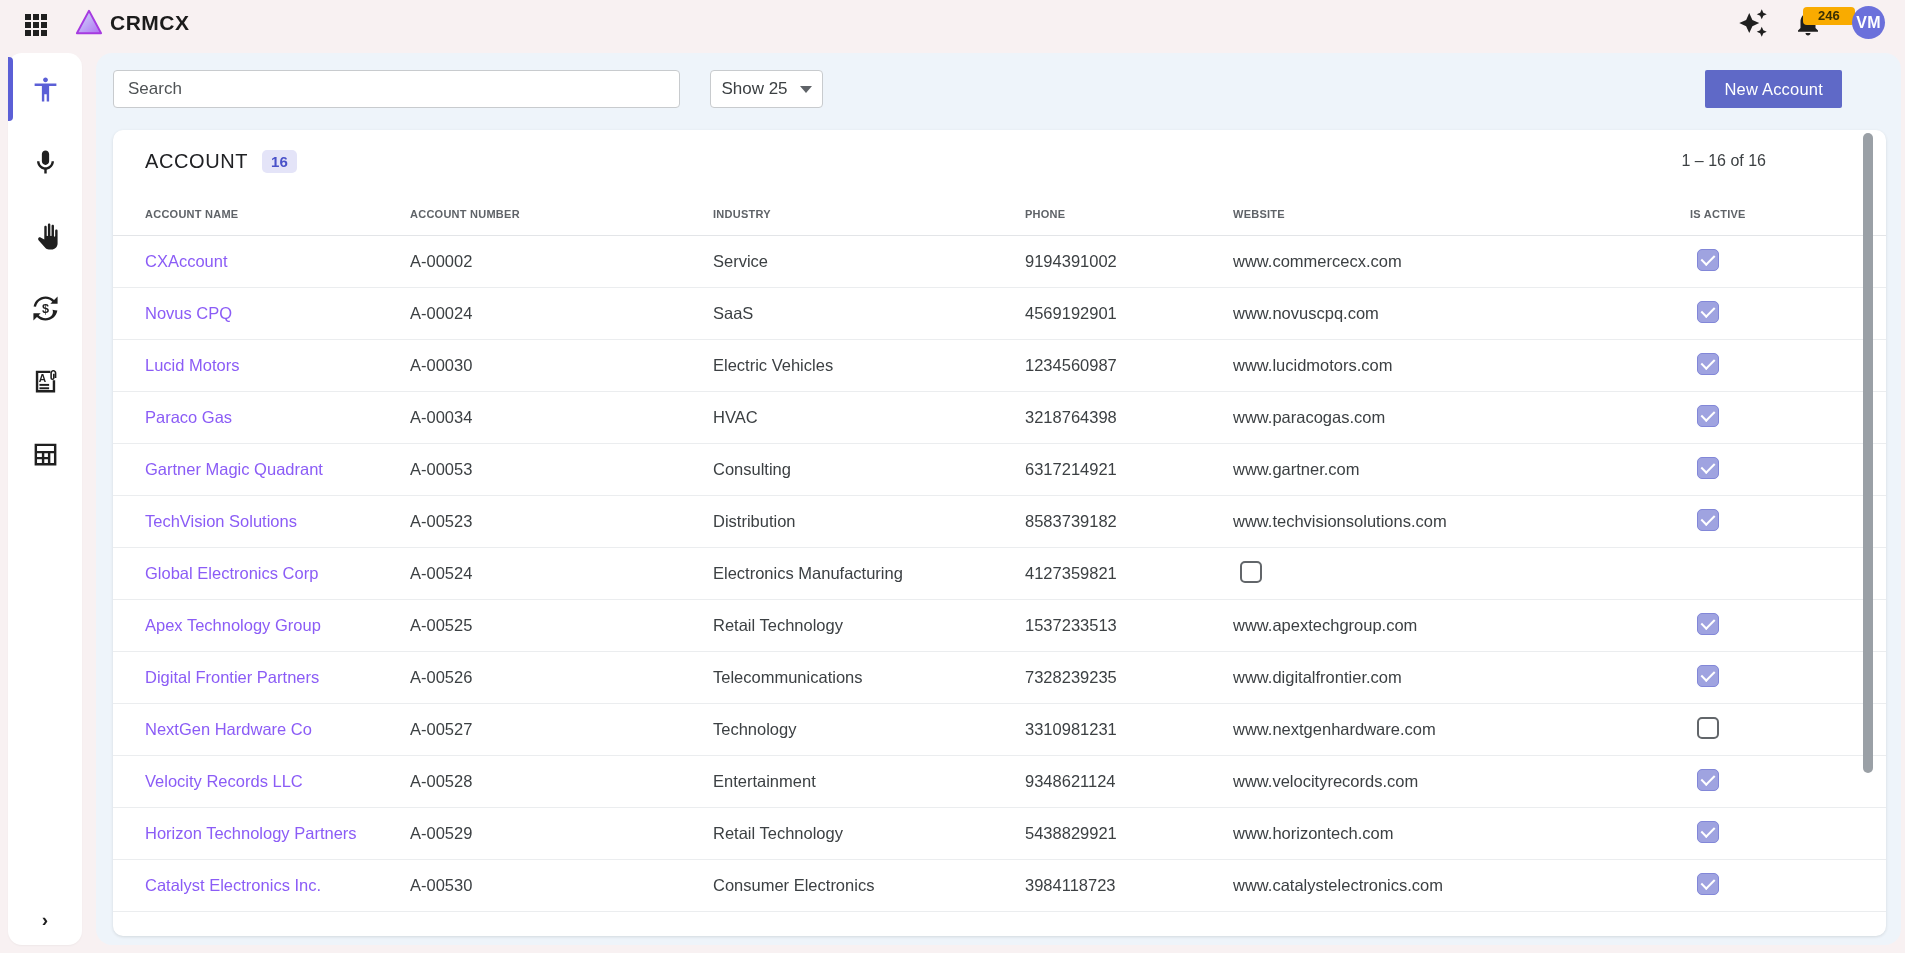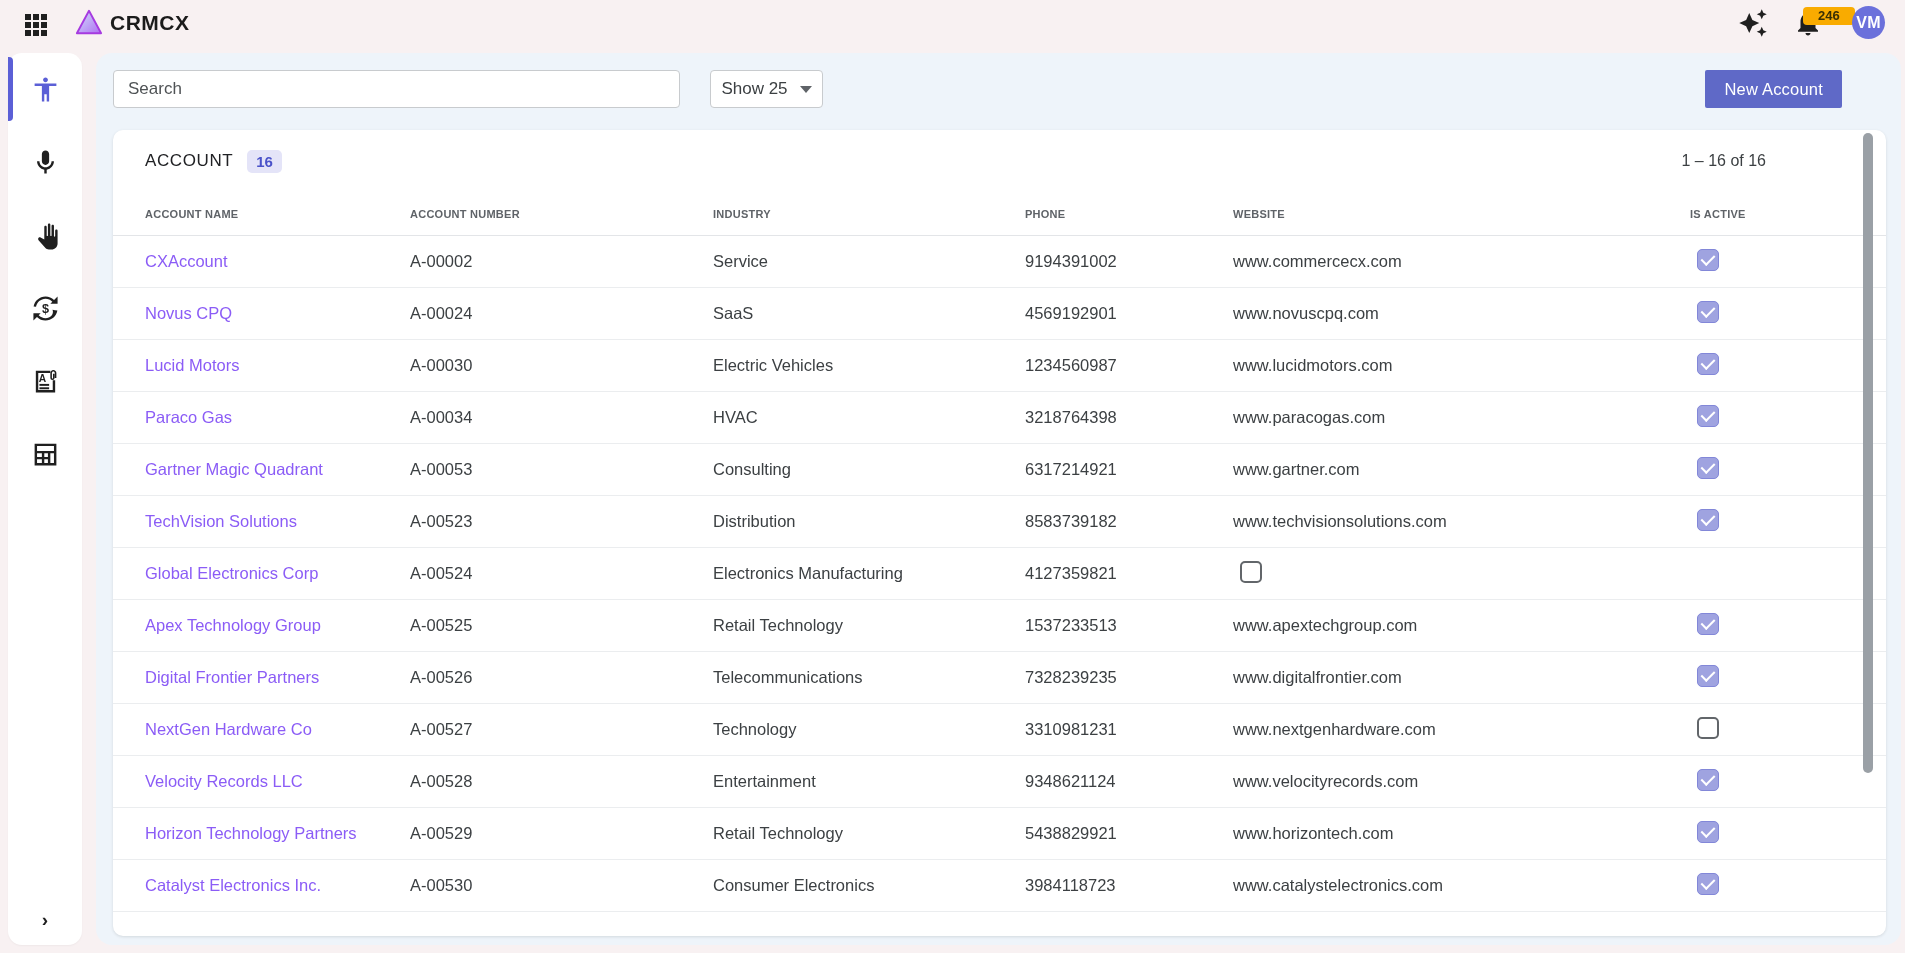--- a/index.html
+++ b/index.html
@@ -55,21 +55,21 @@
   .new-account-btn { position:absolute; right:42px; top:0; height:38px; padding:0 19px;
     background:#5f69c7; border:none; border-radius:2px; color:#fff; font-size:16.5px;
     font-weight:500; font-family:inherit; cursor:pointer; letter-spacing:.2px; }
 
   
   .card { position:relative; margin-top:22px; margin-left:0; width:1773px; height:806px;
     background:#fff; border-radius:10px; box-shadow:0 1px 3px rgba(60,64,67,.15); overflow:hidden; }
   .card-header { height:62px; display:flex; align-items:center; justify-content:space-between;
     padding:0 120px 0 32px; }
   .card-title-wrap { display:flex; align-items:center; gap:14px; }
-  .card-title { font-size:17px; font-weight:500; letter-spacing:.6px; color:#202124; }
+  .card-title { font-size:20px; font-weight:500; letter-spacing:.6px; color:#202124; }
   .count-badge { background:#e4e4f8; color:#4a52c9; font-size:15px; font-weight:700;
     padding:3px 9px; border-radius:5px; }
   .pagination { font-size:16px; color:#3c4043; }
 
   .grid-row { display:grid; grid-template-columns:265px 303px 312px 208px 457px 1fr;
     padding-left:32px; align-items:center; }
   .thead { height:44px; border-bottom:1px solid #e3e5e8; }
   .thead .th { font-size:11px; font-weight:700; color:#5f6368; letter-spacing:.25px; }
   .trow { height:52px; border-bottom:1px solid #ebedef; }
   .cell { font-size:16.5px; color:#3c4043; overflow:hidden; white-space:nowrap; }

